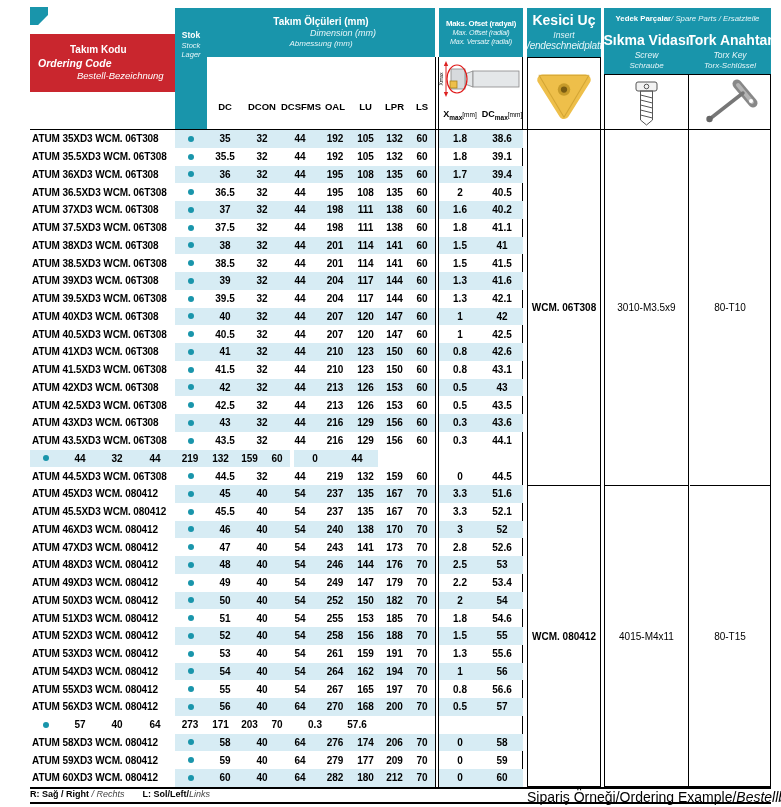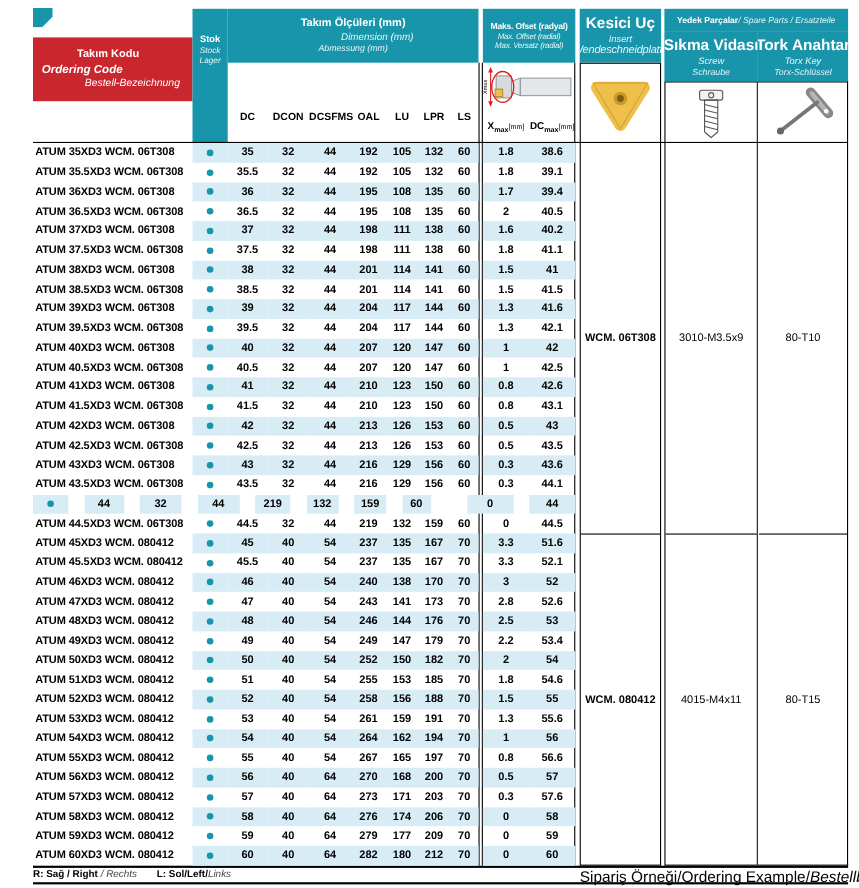--- a/index.html
+++ b/index.html
@@ -69,21 +69,21 @@
   .vline{width:1px;top:57px;height:730px;background:#000;}
   .hline{background:#000;}
 
   .icon-box{display:flex;align-items:center;justify-content:center;}
   .insert-icon-box{left:529px;top:62px;width:70px;height:64px;}
   .screw-icon-box{left:606px;top:76px;width:81px;height:52px;}
   .torx-icon-box{left:691px;top:76px;width:78px;height:52px;}
 
   
   #table-body{left:30px;top:130px;width:493px;}
-  .trow{display:flex;height:17.75px;align-items:stretch;justify-content:space-between;}
+  .trow{display:flex;height:17.75px;align-items:stretch;}
   .cell{display:flex;align-items:center;justify-content:center;font-size:10px;font-weight:bold;white-space:nowrap;overflow:hidden;}
   .c-code{width:145px;justify-content:flex-start;padding-left:2px;letter-spacing:-0.1px;}
   .c-stok{width:32px;}
   .c-dc{width:36px}.c-dcon{width:38px}.c-dcsfms{width:38px}.c-oal{width:32px}.c-lu{width:29px}.c-lpr{width:29px}.c-ls{width:26px}
   .c-gap{width:4px;}
   .c-xmax{width:42px}.c-dcmax{width:42px}
   .trow.alt .stripe-bg{background:var(--stripe);}
   .dot{width:6px;height:6px;border-radius:50%;background:var(--teal);}
 
   
@@ -754,21 +754,20 @@
     <div class="cell c-dcsfms stripe-bg">64</div>
     <div class="cell c-oal stripe-bg">270</div>
     <div class="cell c-lu stripe-bg">168</div>
     <div class="cell c-lpr stripe-bg">200</div>
     <div class="cell c-ls stripe-bg">70</div>
     <div class="cell c-gap"></div>
     <div class="cell c-xmax stripe-bg">0.5</div>
     <div class="cell c-dcmax stripe-bg">57</div>
   </div>
       <div class="trow">
-    <div class="cell c-code">ATUM 57XD3 WCM. 080412</div>
     <div class="cell c-stok stripe-bg">
           <span class="dot"></span>
         </div>
     <div class="cell c-dc stripe-bg">57</div>
     <div class="cell c-dcon stripe-bg">40</div>
     <div class="cell c-dcsfms stripe-bg">64</div>
     <div class="cell c-oal stripe-bg">273</div>
     <div class="cell c-lu stripe-bg">171</div>
     <div class="cell c-lpr stripe-bg">203</div>
     <div class="cell c-ls stripe-bg">70</div>

